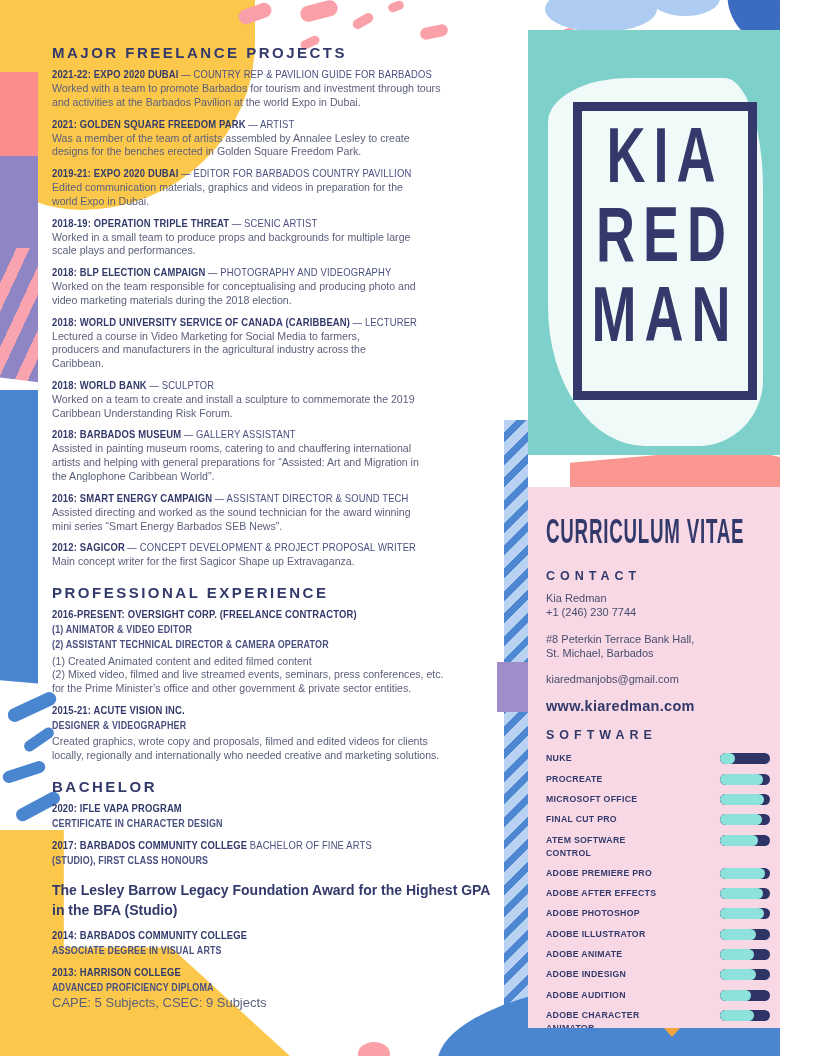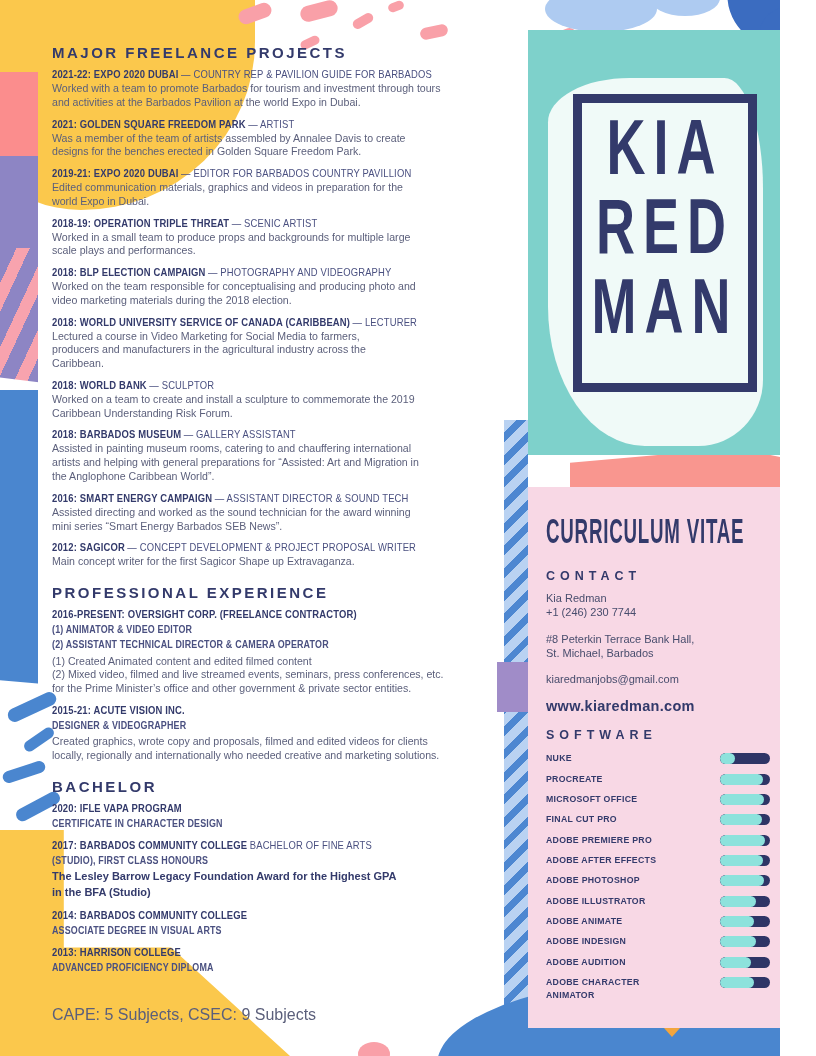--- a/index.html
+++ b/index.html
@@ -46,28 +46,28 @@
     margin:15px 0 7px 0;}
   .section-h.first{margin-top:0;}
   .f-entry{margin-bottom:8px;}
   .e-title{font-size:11.5px;font-weight:bold;color:#333a6b;letter-spacing:0.2px;
     transform:scaleX(0.82);transform-origin:left center;white-space:nowrap;margin-bottom:2px;}
   .e-role{font-weight:normal;color:#4a5080;margin-left:3px;}
   .e-roles{margin-bottom:2px;}
   .e-roleline,.e-sub{font-size:10.5px;font-weight:bold;color:#4a5080;letter-spacing:0.2px;
     transform:scaleX(0.85);transform-origin:left center;white-space:nowrap;line-height:1.45;}
   .e-body{font-size:10.6px;color:#5b5f7b;line-height:1.3;white-space:pre-line;}
-  .e-award{font-size:11px;font-weight:bold;color:#333a6b;line-height:1.45;white-space:pre-line;margin-top:1px;}
-  .e-note{font-size:16px;color:#5b5f7b;line-height:1.3;margin-top:30px;}
+  .e-award{font-size:14px;font-weight:bold;color:#333a6b;line-height:1.45;white-space:pre-line;margin-top:12px;}
+  .e-note{font-size:13px;color:#5b5f7b;line-height:1.3;}
 
   
   .logo-panel{position:absolute;left:528px;top:30px;width:259px;height:425px;background:#7ed1cb;z-index:2;}
   .splash{position:absolute;left:20px;top:48px;width:215px;height:368px;background:#f0faf8;
     border-radius:38% 18% 30% 45% / 12% 30% 18% 38%;}
-  .logo-frame{position:absolute;left:45px;top:64px;width:166px;height:280px;border:9px solid #333a6b;}
+  .logo-frame{position:absolute;left:45px;top:72px;width:166px;height:280px;border:9px solid #333a6b;}
   .logo-stack{position:absolute;left:0;top:4px;width:100%;text-align:center;
     font-weight:bold;color:#333a6b;font-size:54px;line-height:1.02;letter-spacing:8px;
     transform:scaleY(1.45);transform-origin:center top;}
 
   
   .cv-panel{position:absolute;left:528px;top:487px;width:260px;height:541px;background:#f8d8e5;
     z-index:2;box-sizing:border-box;padding:24px 18px 0 18px;overflow:hidden;color:#333a6b;}
   .cv-title-wrap{height:42px;margin-bottom:16px;}
   .cv-title{font-size:24px;font-weight:bold;letter-spacing:1px;color:#333a6b;white-space:nowrap;
     transform:scale(0.78,1.45);transform-origin:left top;}
@@ -134,21 +134,21 @@
       <span class="e-strong">2021-22: EXPO 2020 DUBAI</span><span class="e-role">— COUNTRY REP &amp; PAVILION GUIDE FOR BARBADOS</span>
     </div>
     <div class="e-body">Worked with a team to promote Barbados for tourism and investment through tours
 and activities at the Barbados Pavilion at the world Expo in Dubai.</div>
   </div>
 
   <div class="f-entry">
     <div class="e-title">
       <span class="e-strong">2021: GOLDEN SQUARE FREEDOM PARK</span><span class="e-role">— ARTIST</span>
     </div>
-    <div class="e-body">Was a member of the team of artists assembled by Annalee Davis to create
+    <div class="e-body">Was a member of the team of artists assembled by Annalee Lesley to create
 designs for the benches erected in Golden Square Freedom Park.</div>
   </div>
 
   <div class="f-entry">
     <div class="e-title">
       <span class="e-strong">2019-21: EXPO 2020 DUBAI</span><span class="e-role">— EDITOR FOR BARBADOS COUNTRY PAVILLION</span>
     </div>
     <div class="e-body">Edited communication materials, graphics and videos in preparation for the
 world Expo in Dubai.</div>
   </div>
@@ -331,20 +331,26 @@
     </div>
   </div>
 
   <div class="sw-row">
     <div class="sw-name">FINAL CUT PRO</div>
     <div class="sw-bar">
       <div class="sw-fill" style="width: 83%;"></div>
     </div>
   </div>
 
+  <div class="sw-row">
+    <div class="sw-name">ATEM SOFTWARE CONTROL</div>
+    <div class="sw-bar">
+      <div class="sw-fill" style="width: 75%;"></div>
+    </div>
+  </div>
 
   <div class="sw-row">
     <div class="sw-name">ADOBE PREMIERE PRO</div>
     <div class="sw-bar">
       <div class="sw-fill" style="width: 90%;"></div>
     </div>
   </div>
 
   <div class="sw-row">
     <div class="sw-name">ADOBE AFTER EFFECTS</div>

